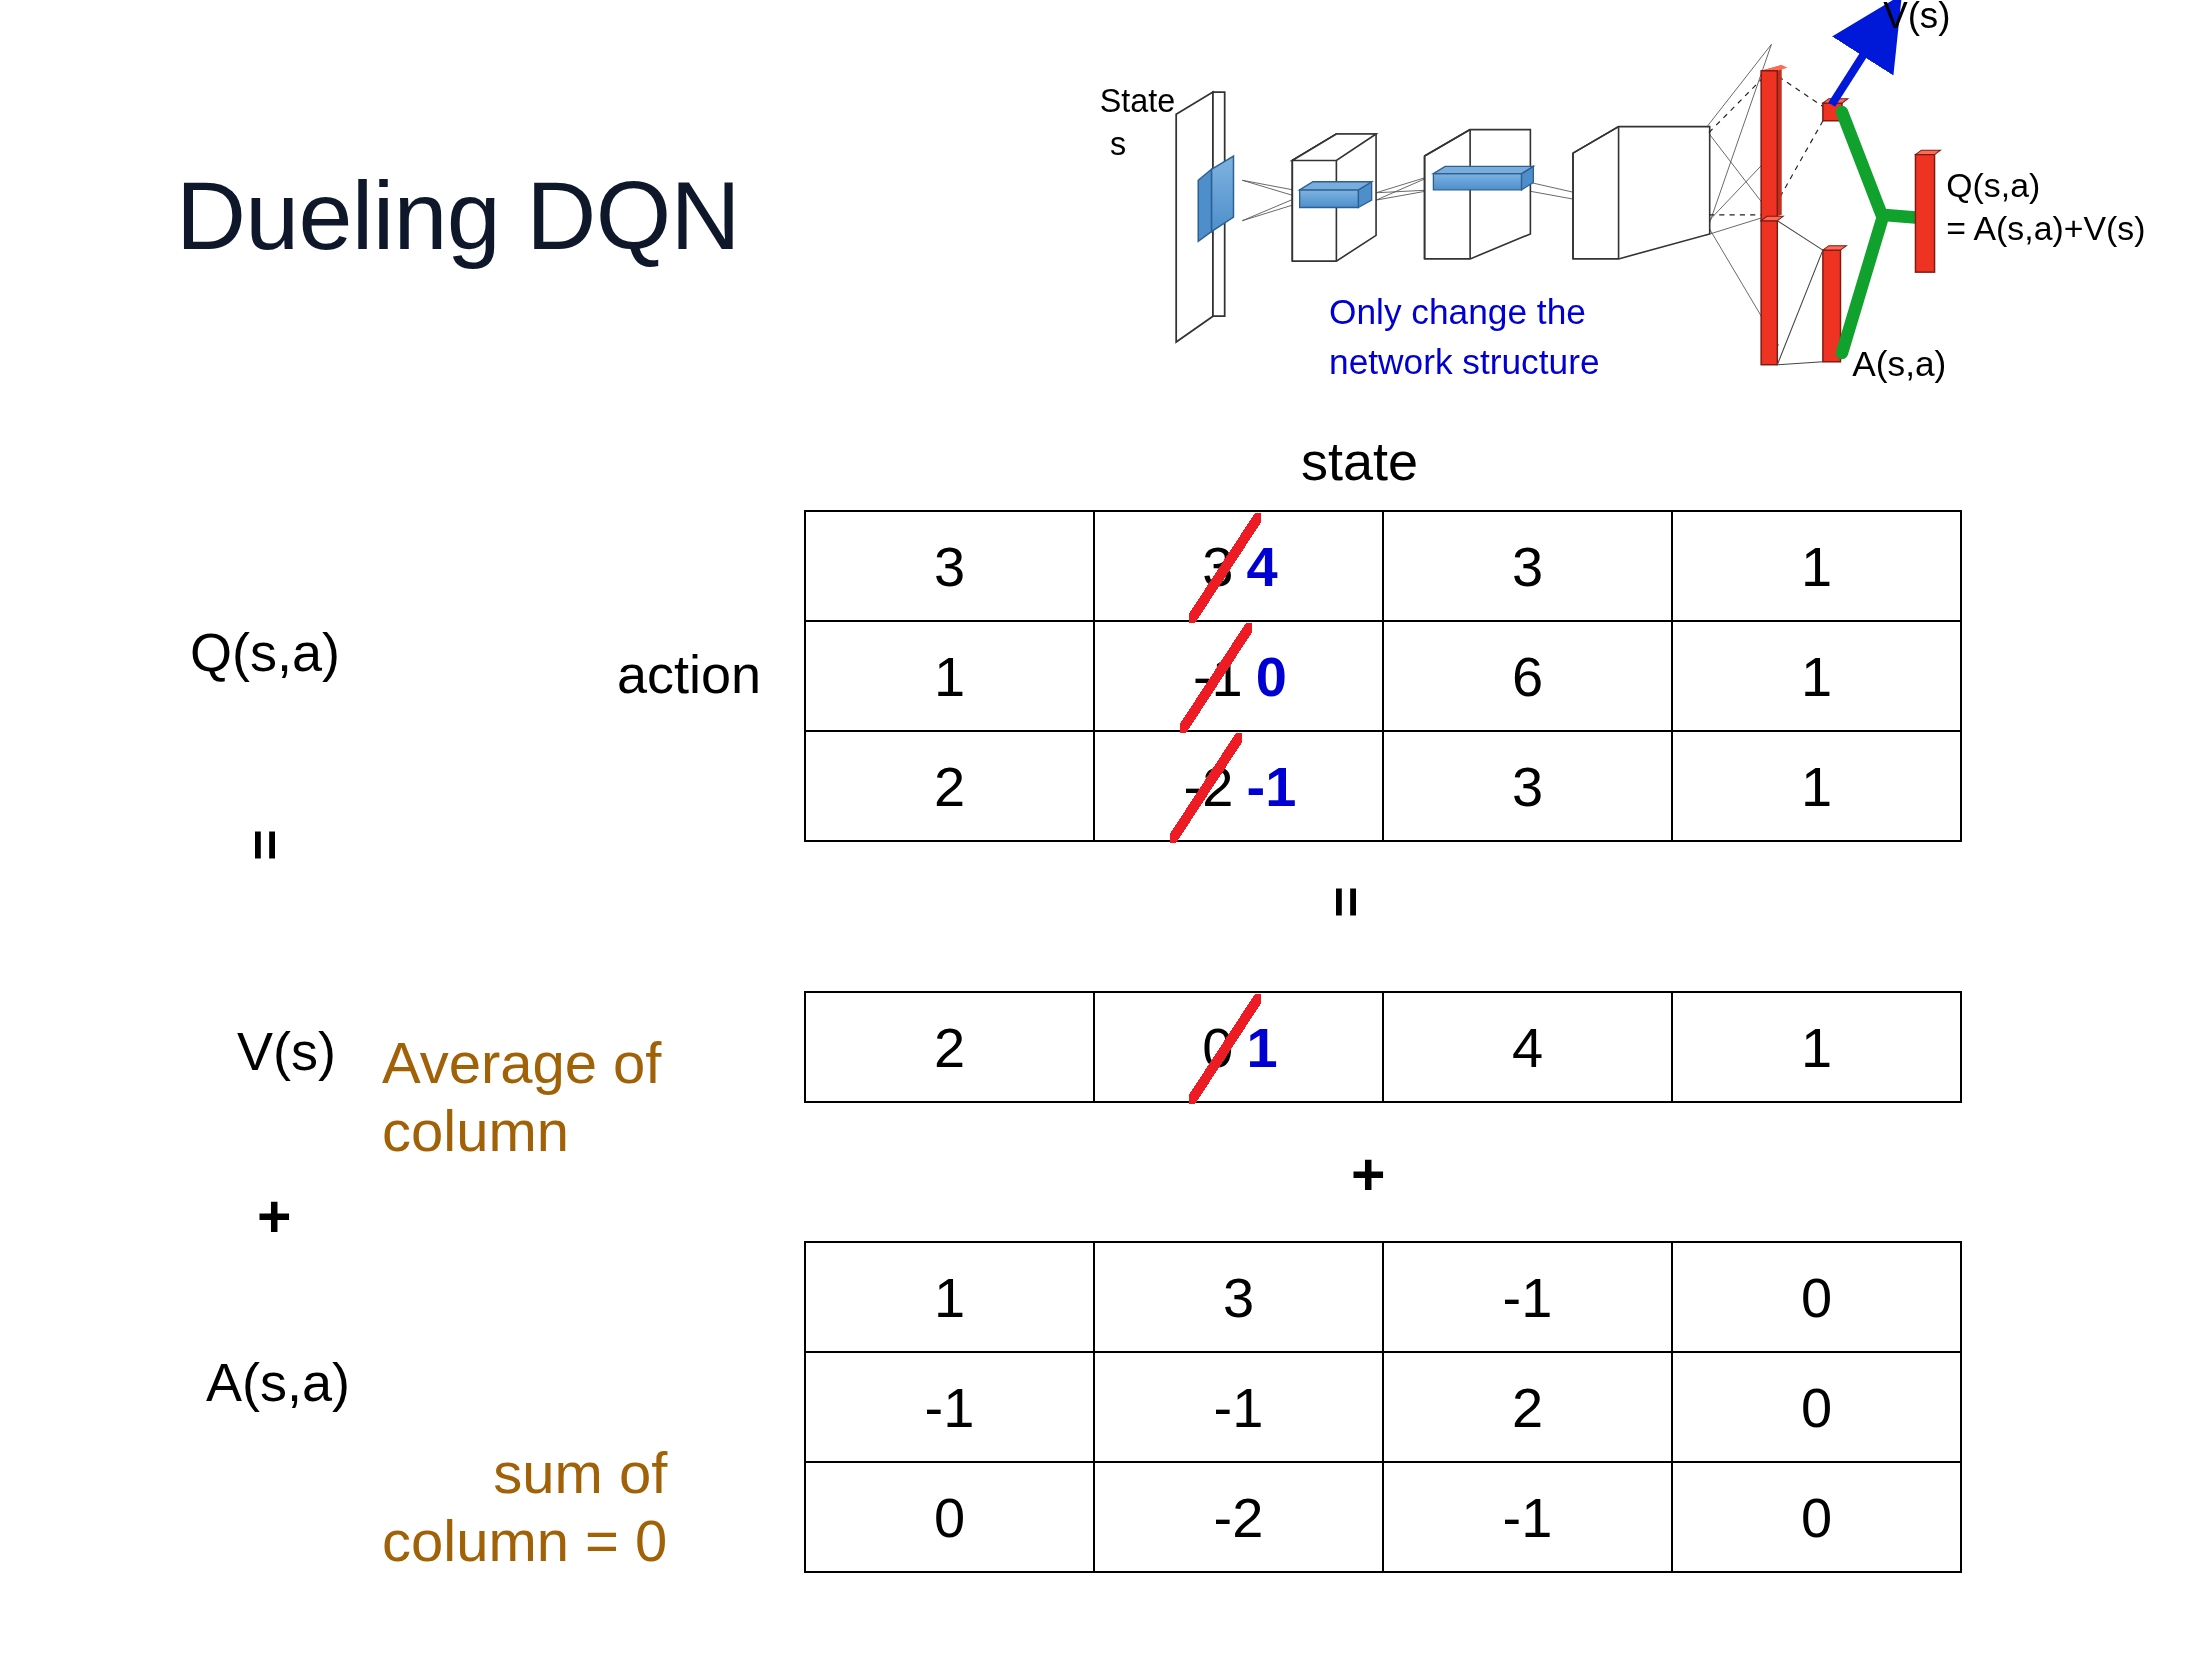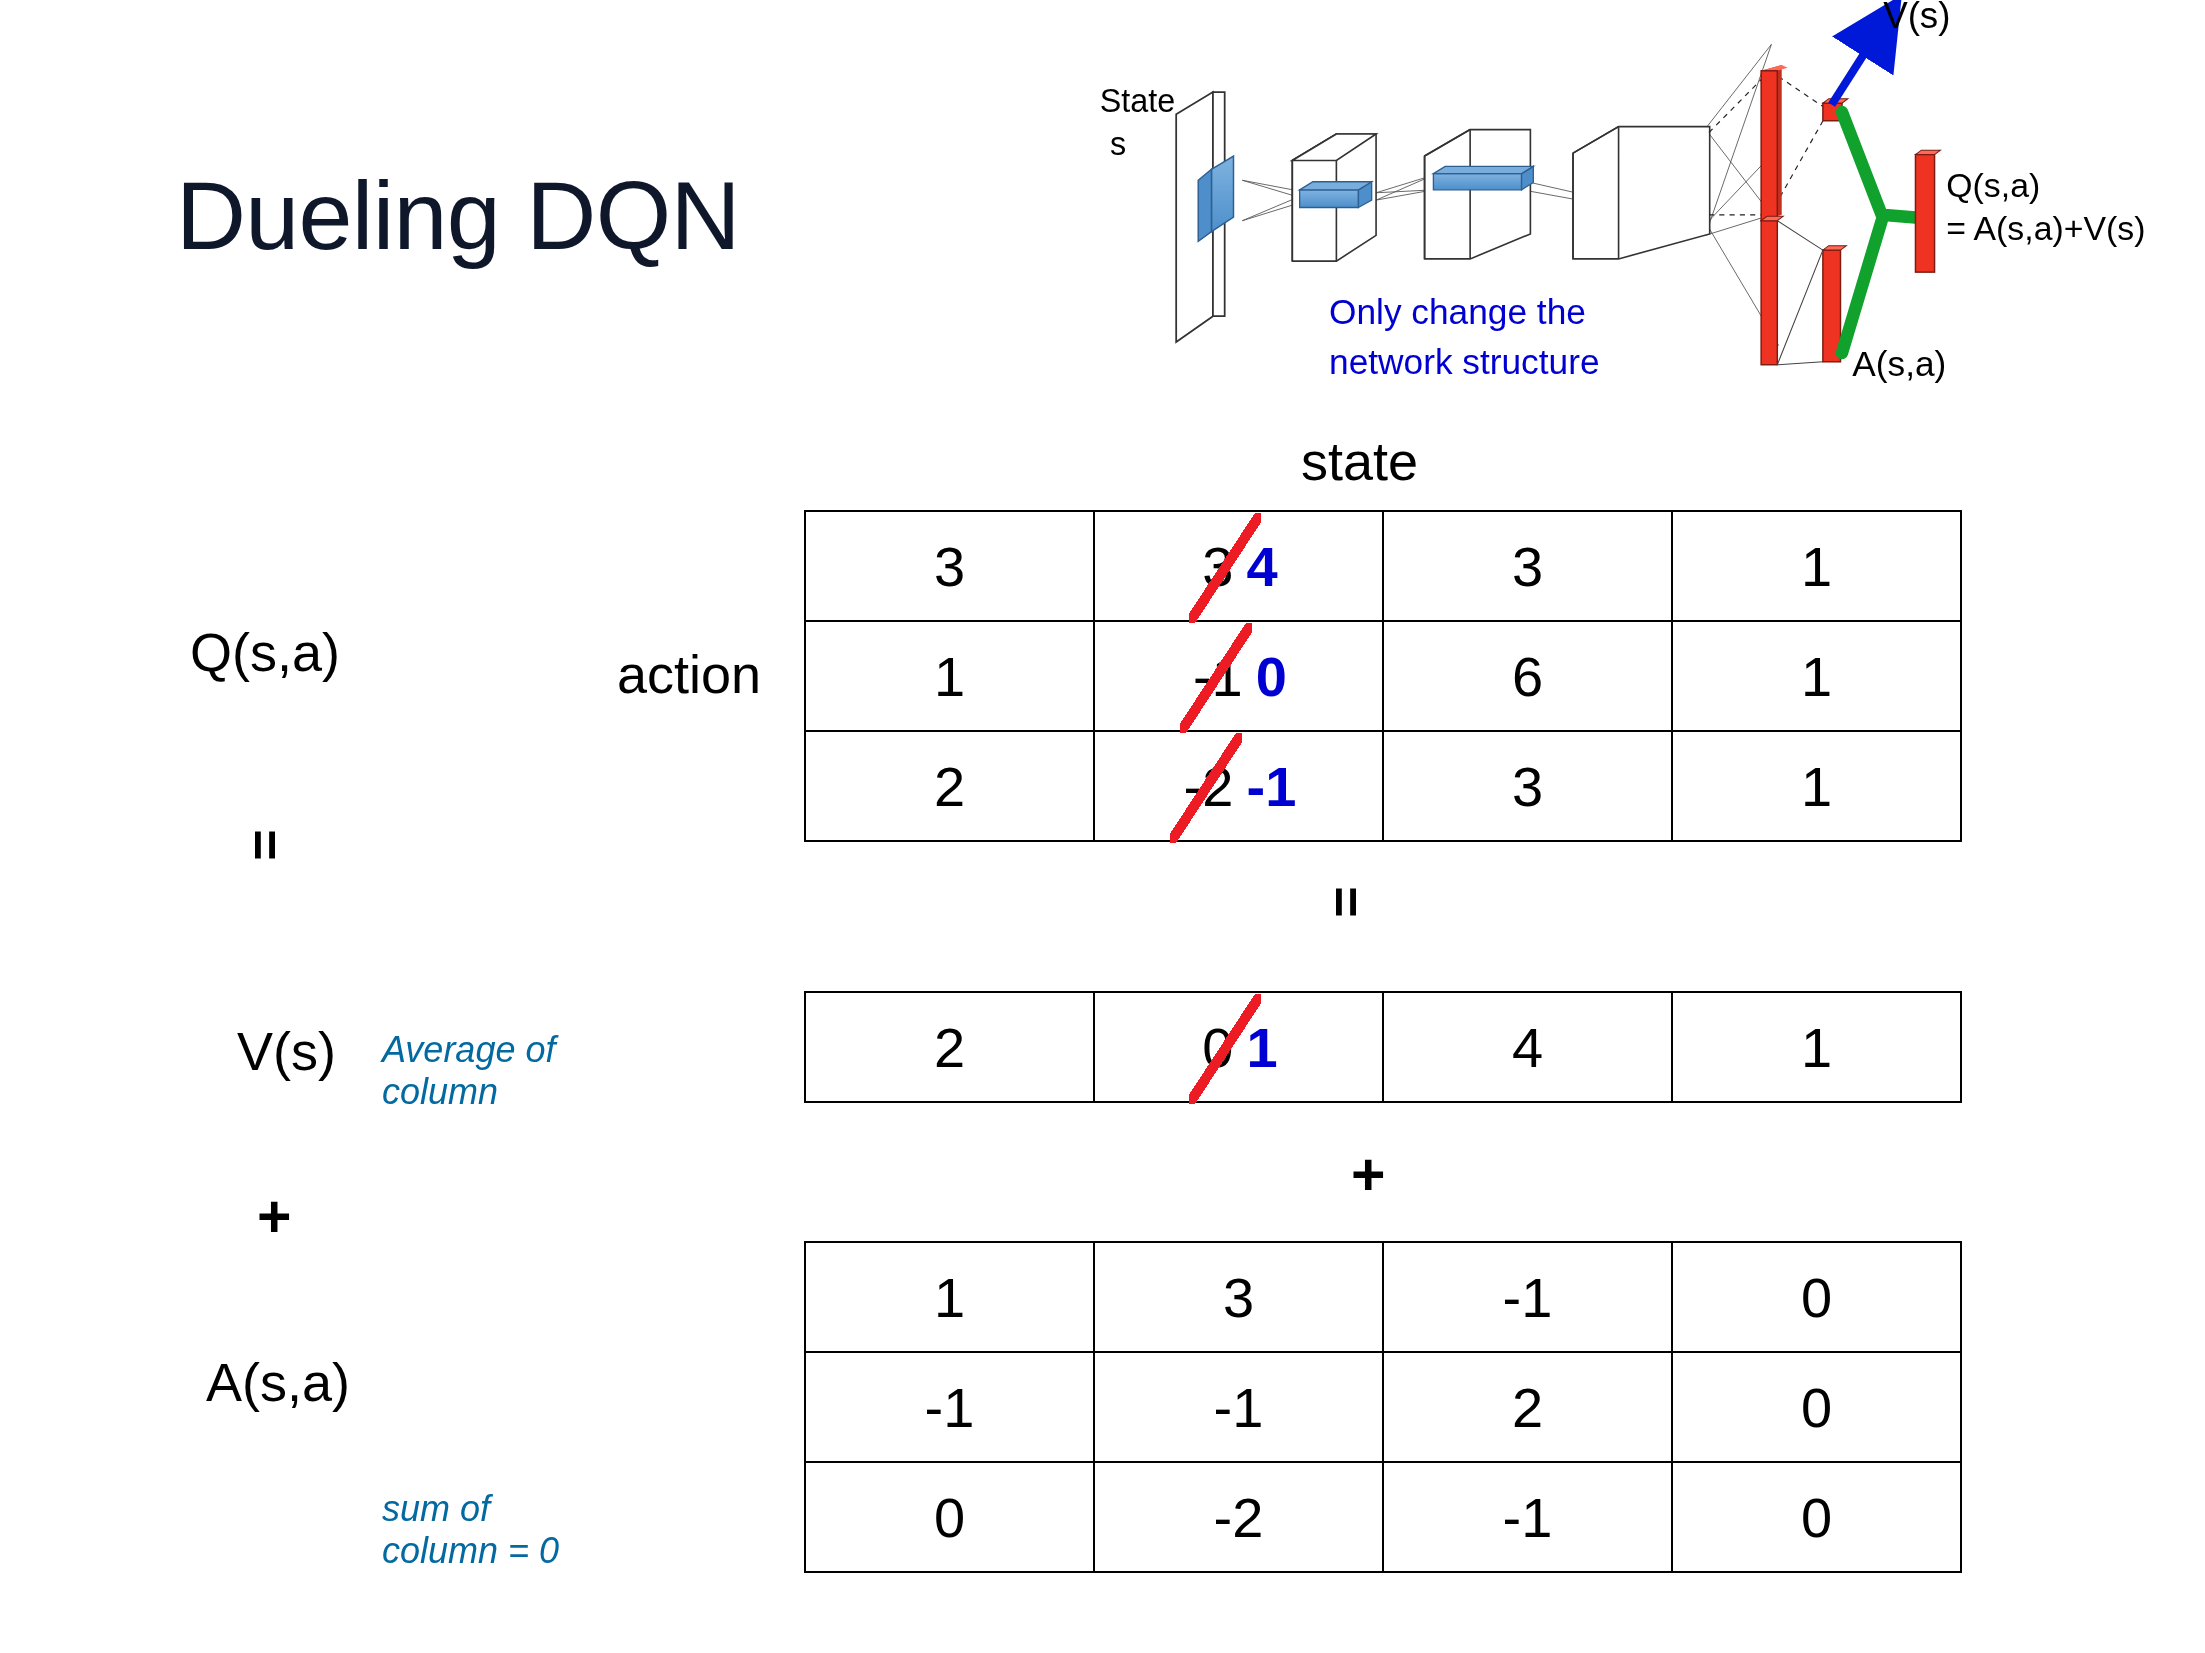--- a/index.html
+++ b/index.html
@@ -71,28 +71,27 @@
     font-size: 59px;
     font-weight: 700;
     color: #000000;
   }
   .plus-left { left: 257px;  top: 1183px; }
   .plus-mid  { left: 1351px; top: 1141px; }
 
   
   .note {
     position: absolute;
-    font-size: 36px;
+    font-size: 58px;
     line-height: 1.18;
-    color: #0369a1;
+    color: #a16207;
     white-space: pre-line;
-    font-style: italic;
   }
   .note-avg { left: 382px; top: 1029px; }
-  .note-sum { left: 382px; top: 1488px; }
+  .note-sum { left: 382px; top: 1439px; text-align: right; }
 
   
   .tbl {
     position: absolute;
     border-collapse: collapse;
     table-layout: fixed;
   }
   .tbl td {
     border: 2.2px solid #000000;
     width: 287px;

